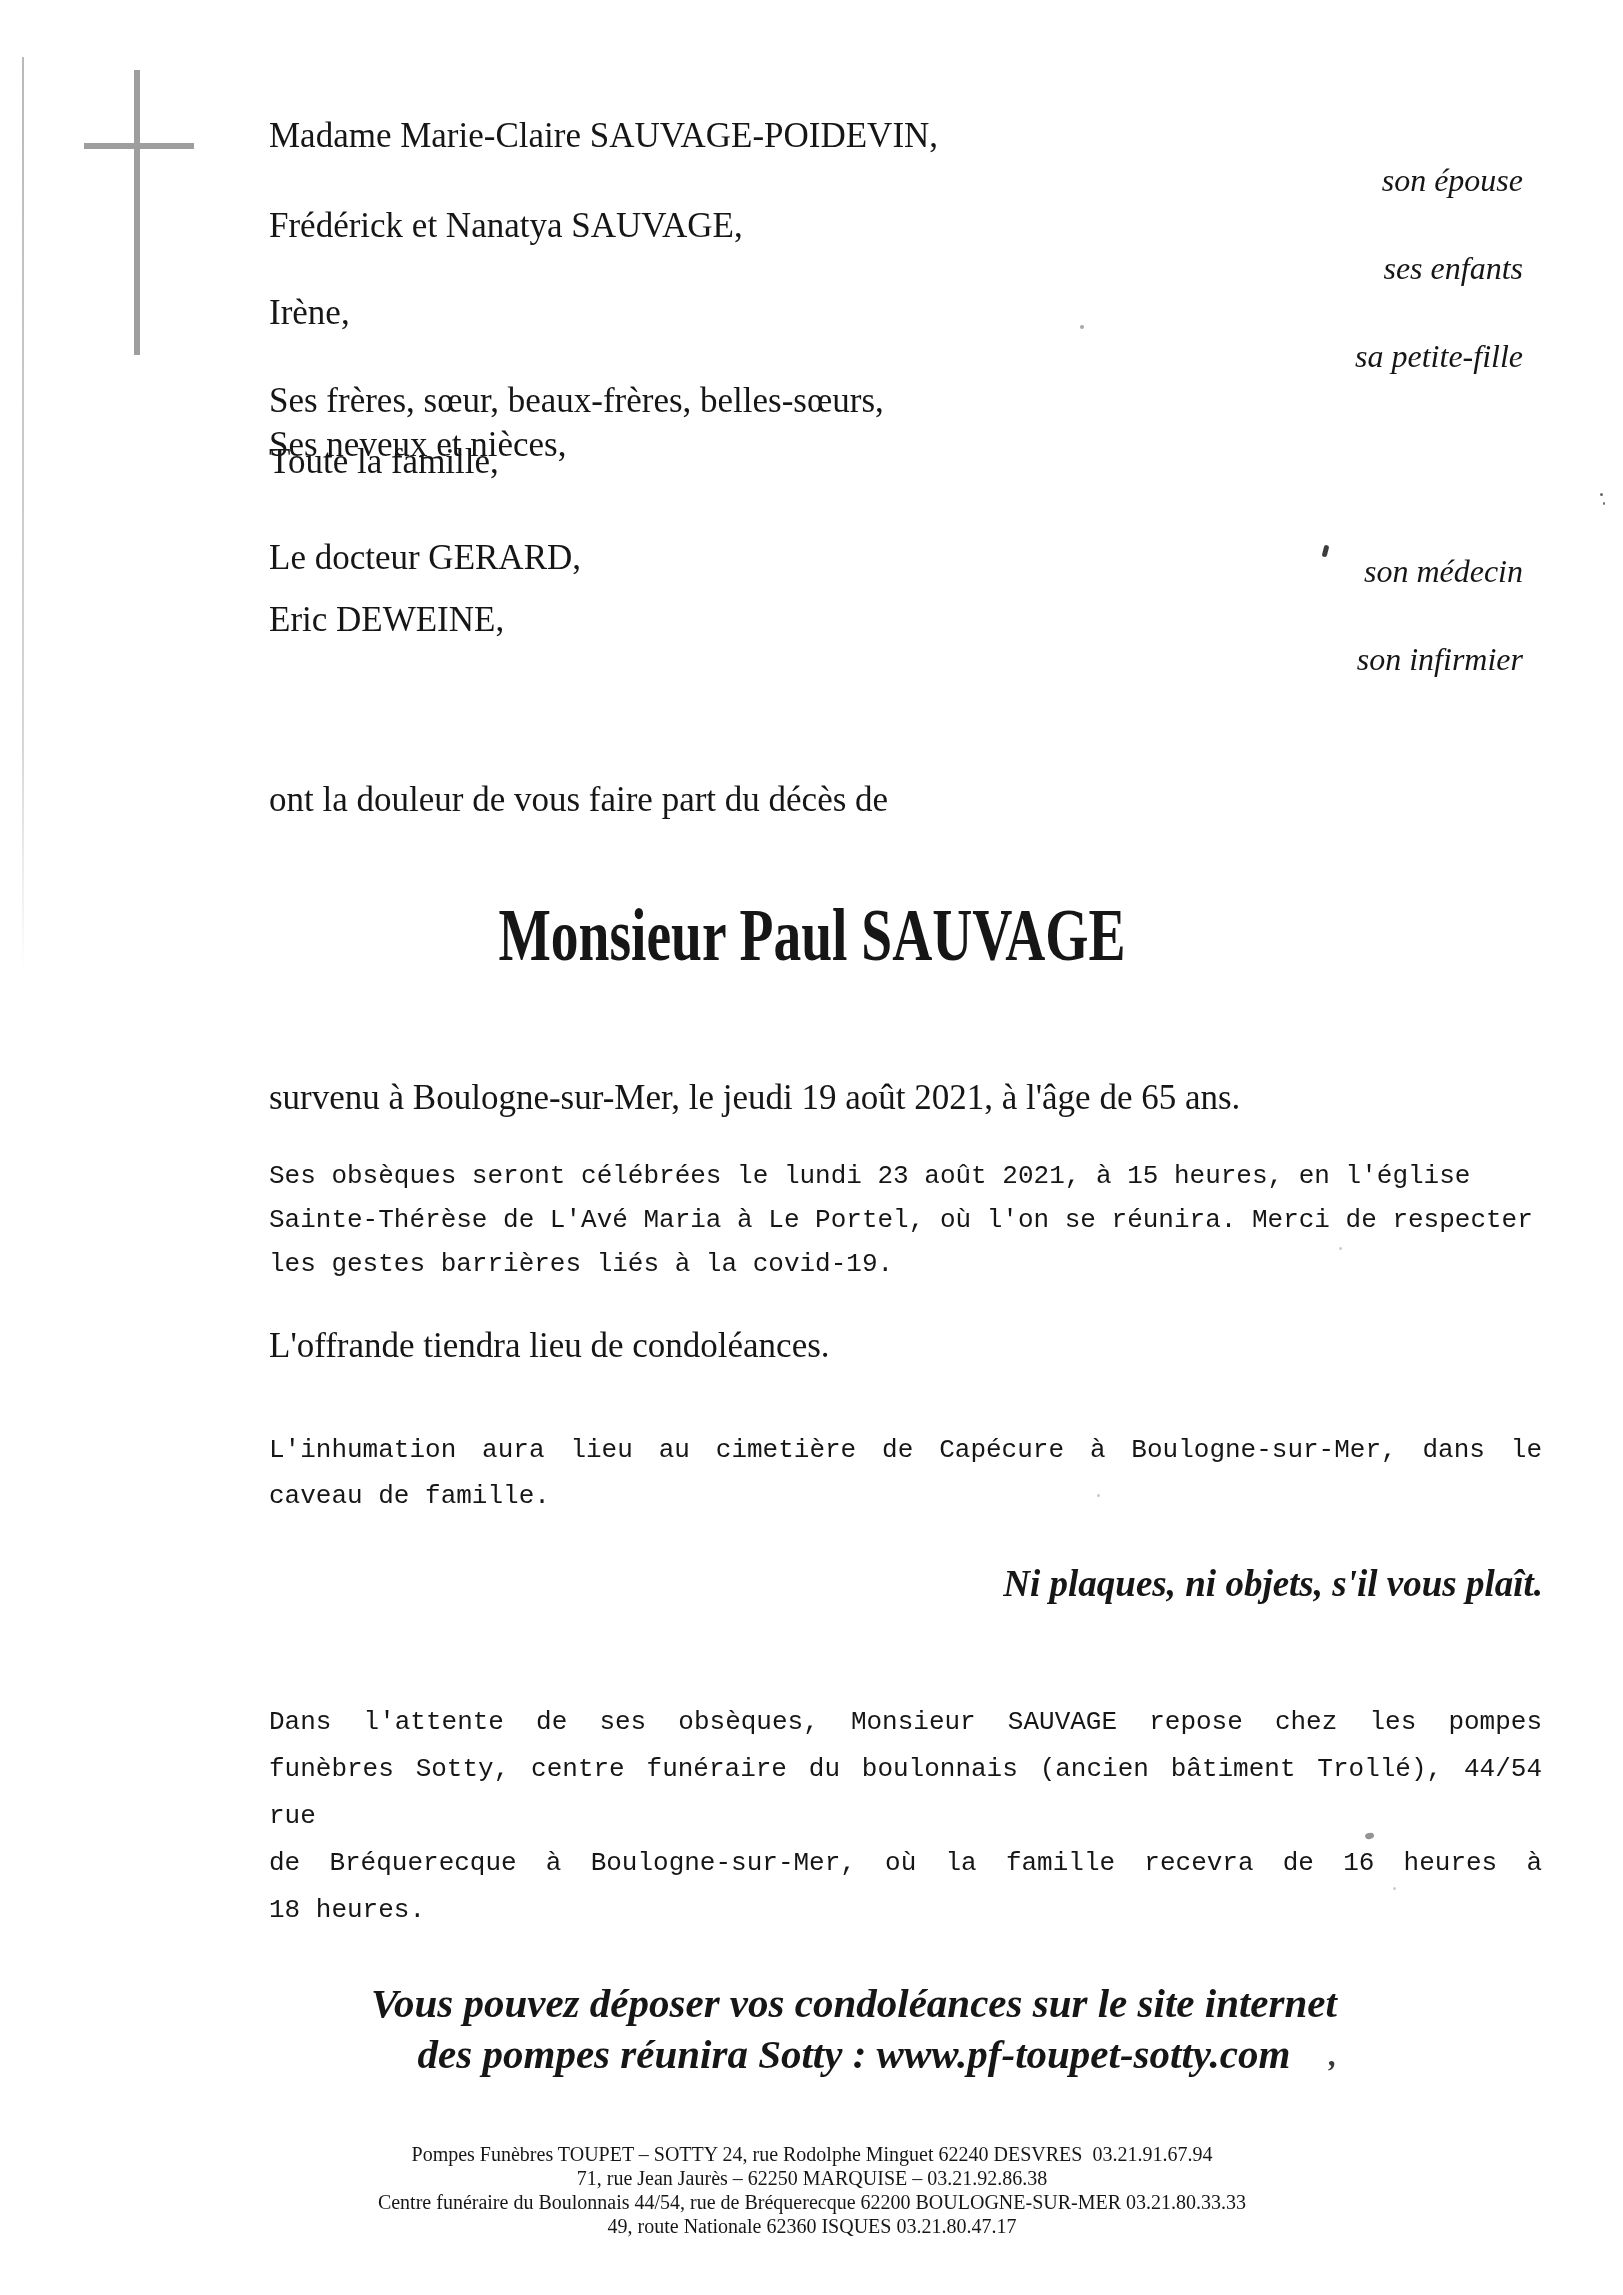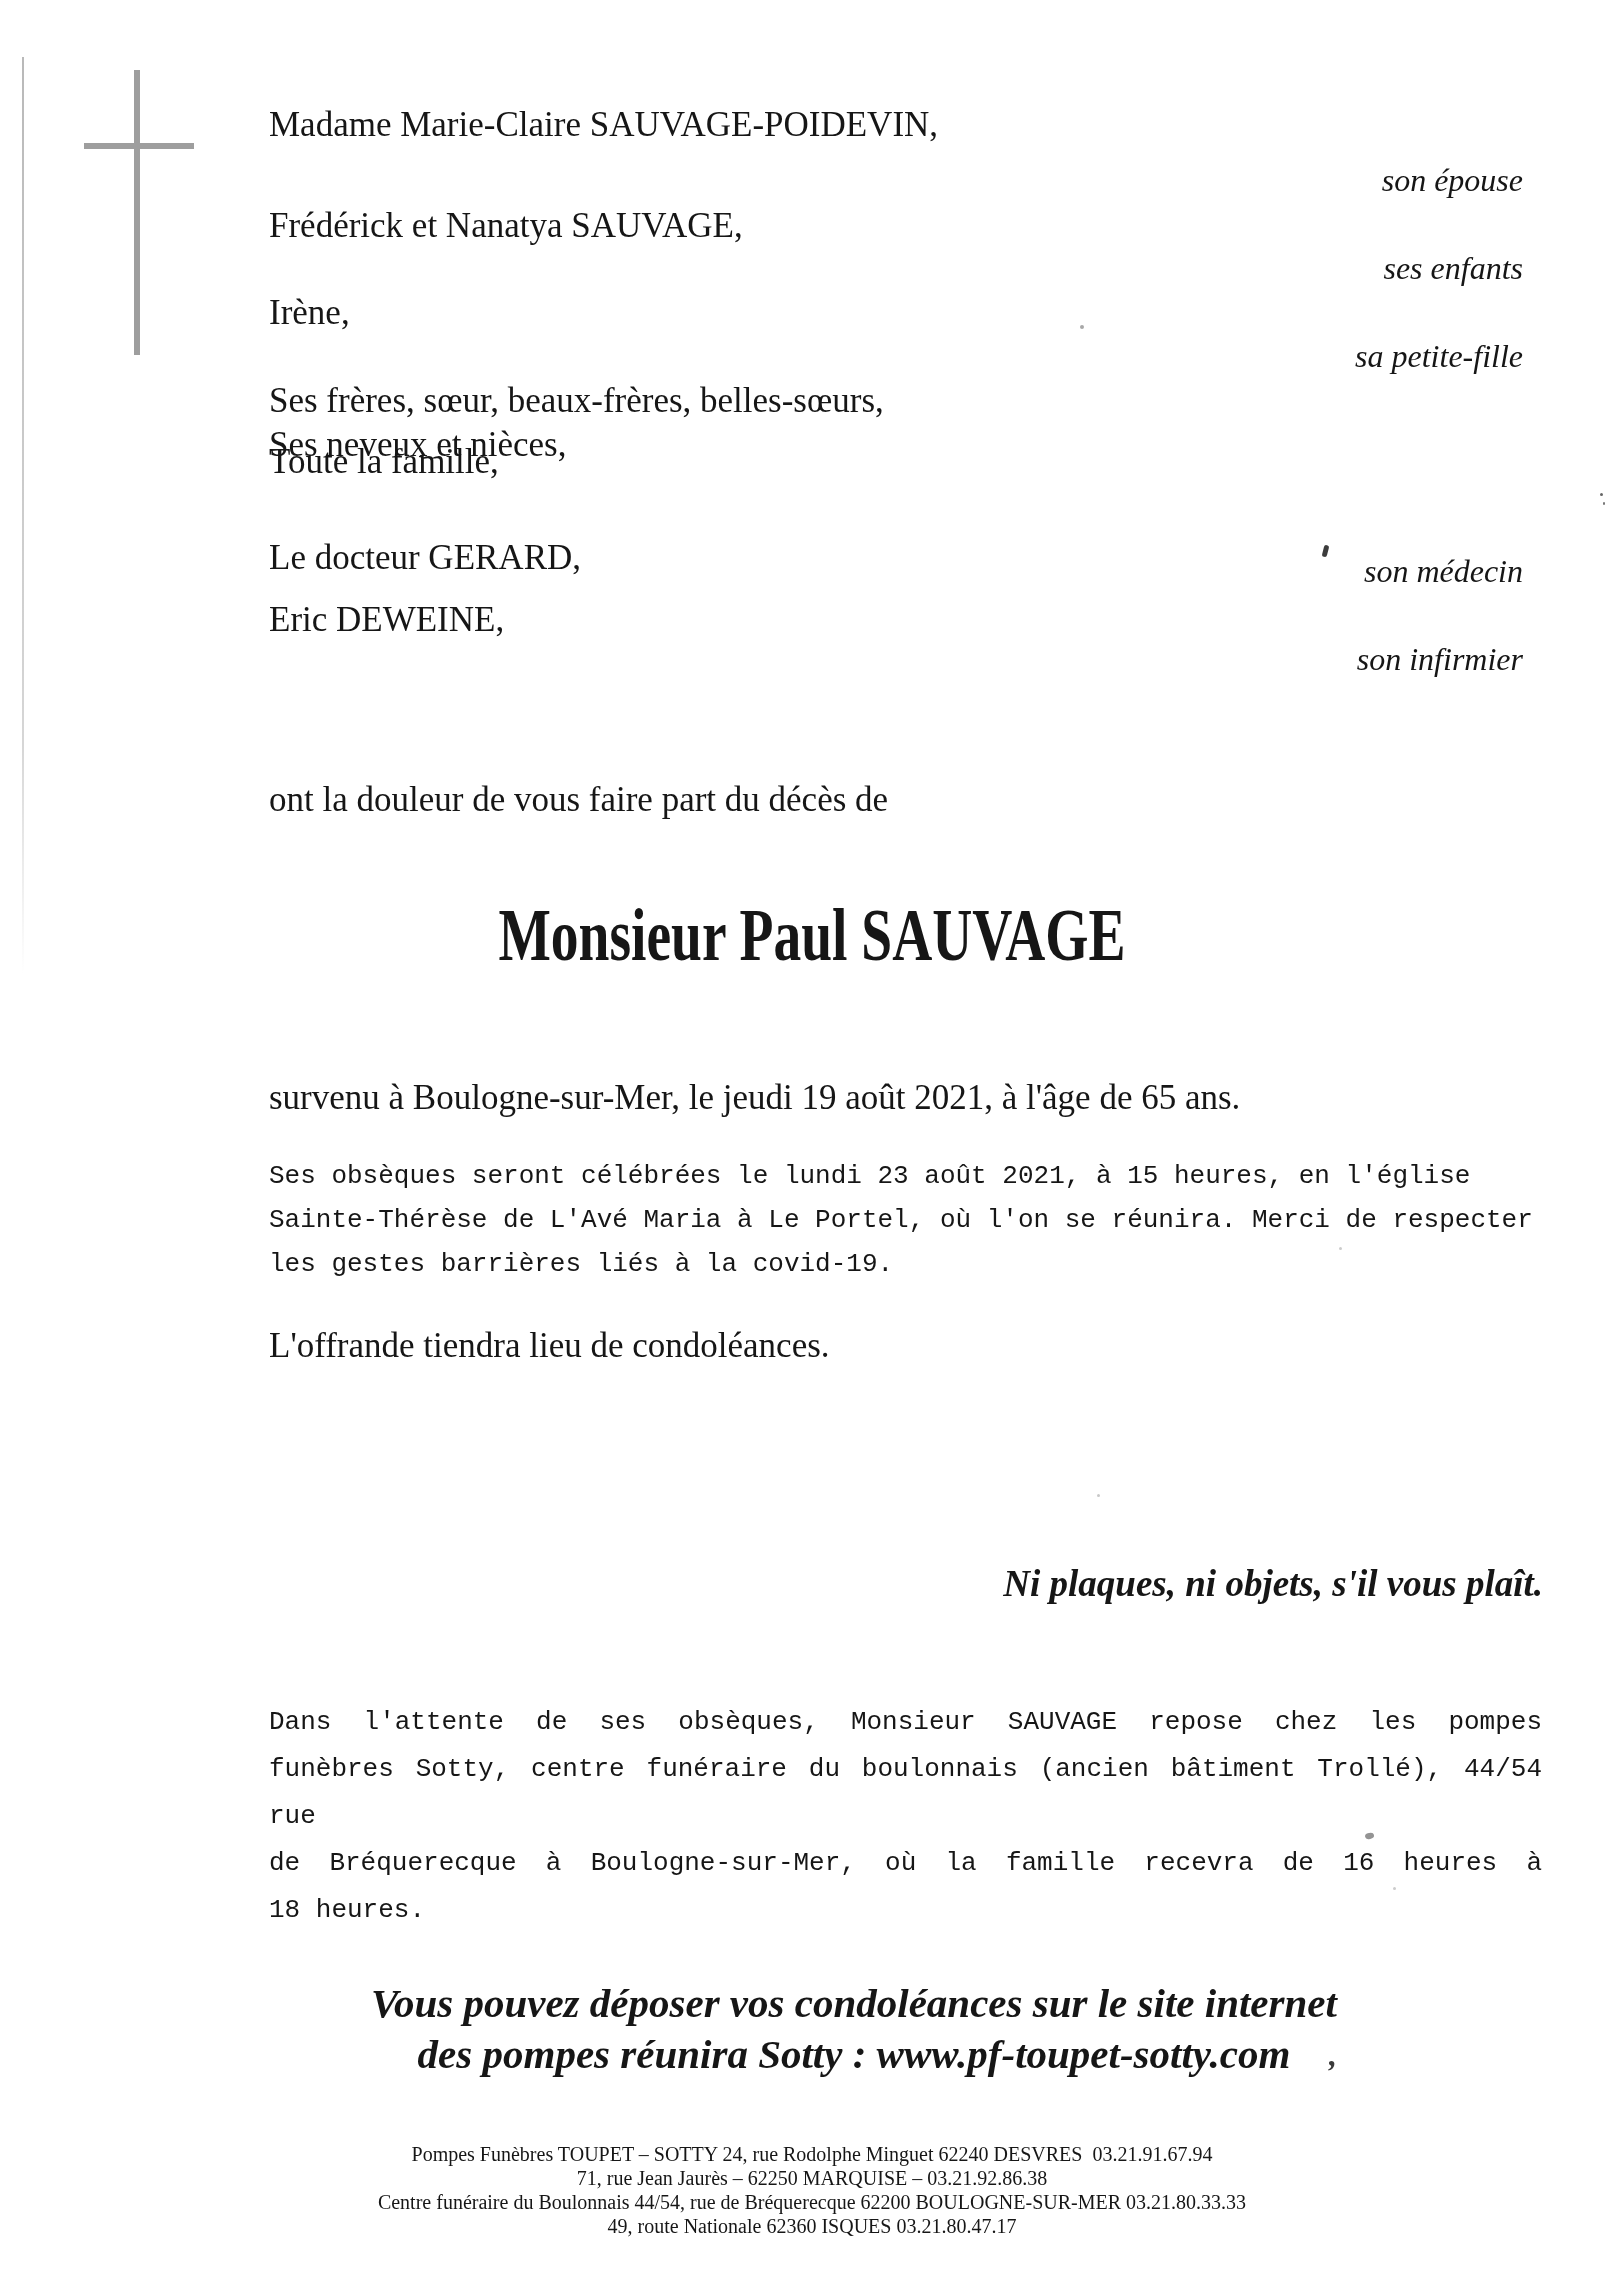--- a/index.html
+++ b/index.html
@@ -51,21 +51,21 @@
   <div class="speck" style="left:1080px;top:325px;width:4px;height:4px;background:#a8a8a8;"></div>
   <div class="speck" style="left:1600px;top:493px;width:3.2px;height:3.2px;background:#666;"></div>
   <div class="speck" style="left:1603px;top:502px;width:2.4px;height:3.2px;background:#777;"></div>
   <div class="tick"></div>
   <div class="speck" style="left:1339px;top:1247px;width:3.2px;height:3.2px;background:#ccc;"></div>
   <div class="speck" style="left:1097px;top:1494px;width:3.2px;height:3.2px;background:#c8c8c8;"></div>
   <div class="squiggle"></div>
   <div class="speck" style="left:1393px;top:1887px;width:3.2px;height:3.2px;background:#ccc;"></div>
 
   <div class="names">
-      <div style="top: 105px; text-align: center;">Madame Marie-Claire SAUVAGE-POIDEVIN,</div>
+      <div style="top: 116px; text-align: center;">Madame Marie-Claire SAUVAGE-POIDEVIN,</div>
       <div style="top: 206px;">Frédérick et Nanatya SAUVAGE,</div>
       <div style="top: 293px;">Irène,</div>
       <div style="top: 381px;">Ses frères, sœur, beaux-frères, belles-sœurs,</div>
       <div style="top: 425px;">Ses neveux et nièces,</div>
       <div style="top: 442px;">Toute la famille,</div>
       <div style="top: 513px; margin-top: 25px;">Le docteur GERARD,</div>
       <div style="top: 600px;">Eric DEWEINE,</div>
     </div>
 
   <div class="roles">
@@ -83,20 +83,24 @@
   <div class="single" style="top:1078px;">survenu à Boulogne-sur-Mer, le jeudi 19 août 2021, à l'âge de 65 ans.</div>
 
   <div class="para" style="top:1154px;">
       <div>Ses obsèques seront célébrées le lundi 23 août 2021, à 15 heures, en l'église</div>
       <div>Sainte-Thérèse de L'Avé Maria à Le Portel, où l'on se réunira. Merci de respecter</div>
       <div>les gestes barrières liés à la covid-19.</div>
     </div>
 
   <div class="single" style="top:1326px;">L'offrande tiendra lieu de condoléances.</div>
 
+  <div class="para burial" style="top:1427px;width:1273px;">
+      <div class="jl">L'inhumation aura lieu au cimetière de Capécure à Boulogne-sur-Mer, dans le</div>
+      <div>caveau de famille.</div>
+    </div>
 
   <div class="noplaques">Ni plaques, ni objets, s'il vous plaît.</div>
 
   <div class="para repose" style="top:1699px;width:1273px;">
       <div class="jl">Dans l'attente de ses obsèques, Monsieur SAUVAGE repose chez les pompes</div>
       <div class="jl">funèbres Sotty, centre funéraire du boulonnais (ancien bâtiment Trollé), 44/54 rue</div>
       <div class="jl">de Bréquerecque à Boulogne-sur-Mer, où la famille recevra de 16 heures à</div>
       <div>18 heures.</div>
     </div>
 

